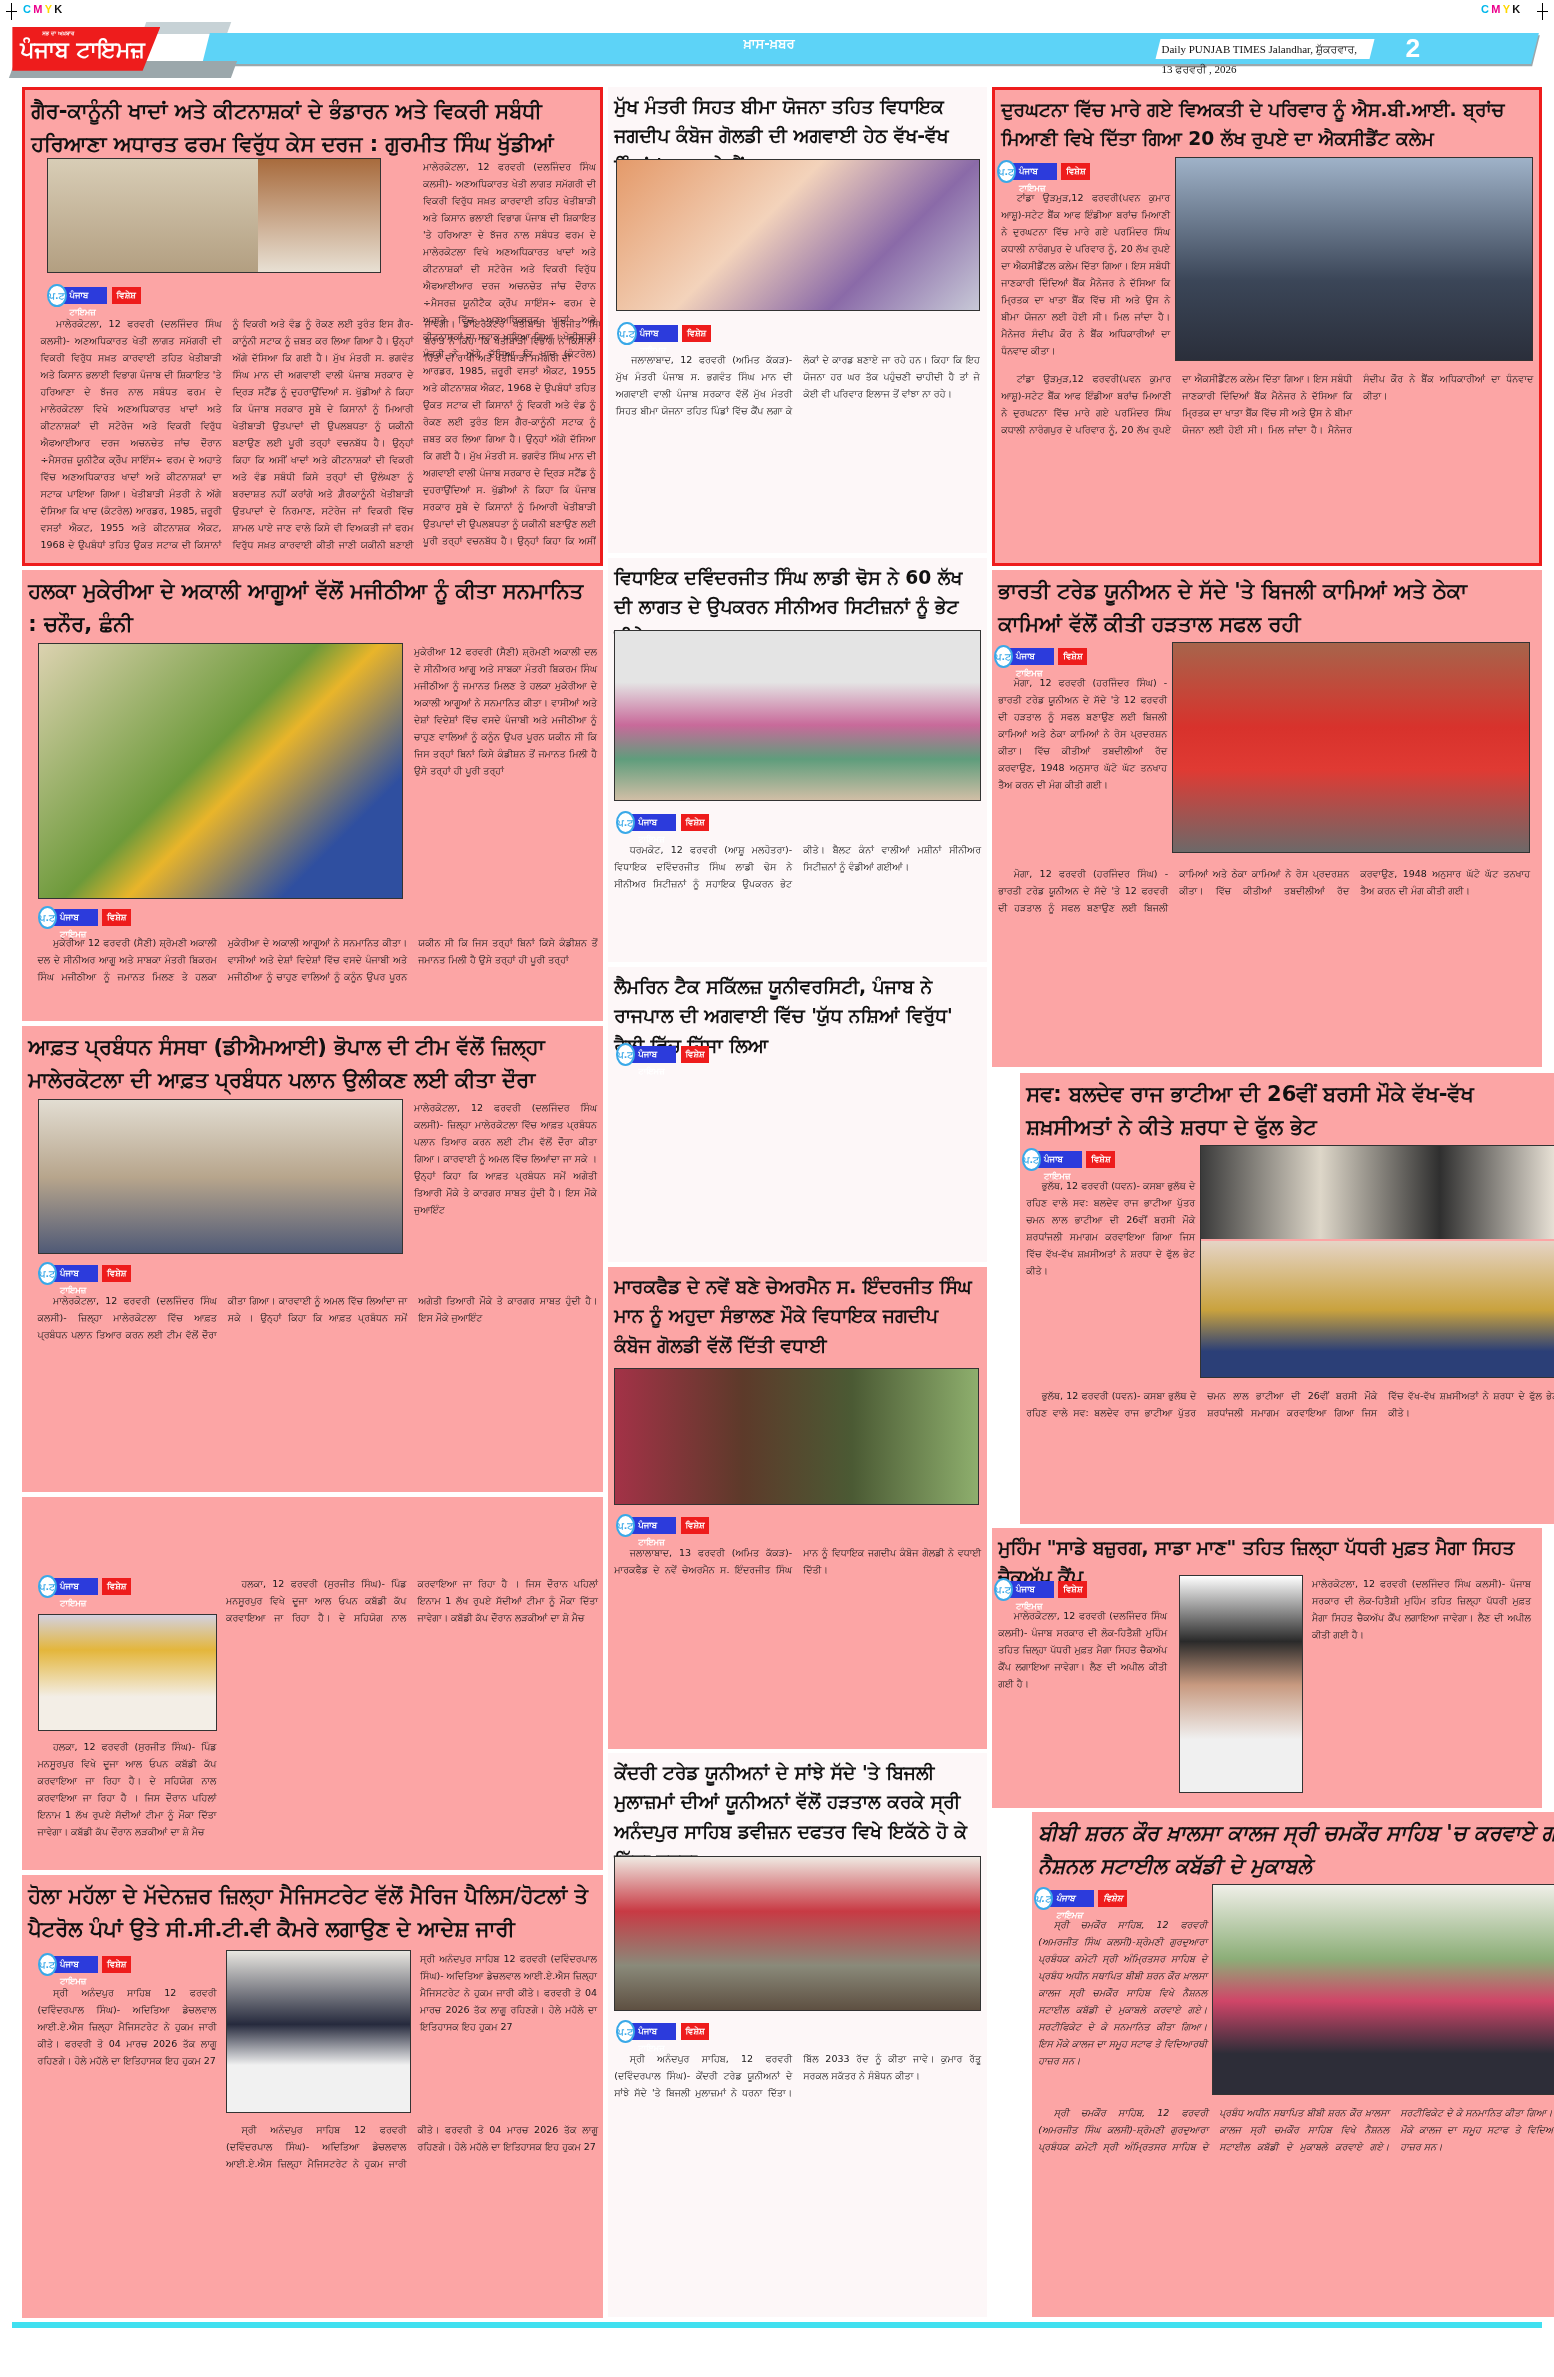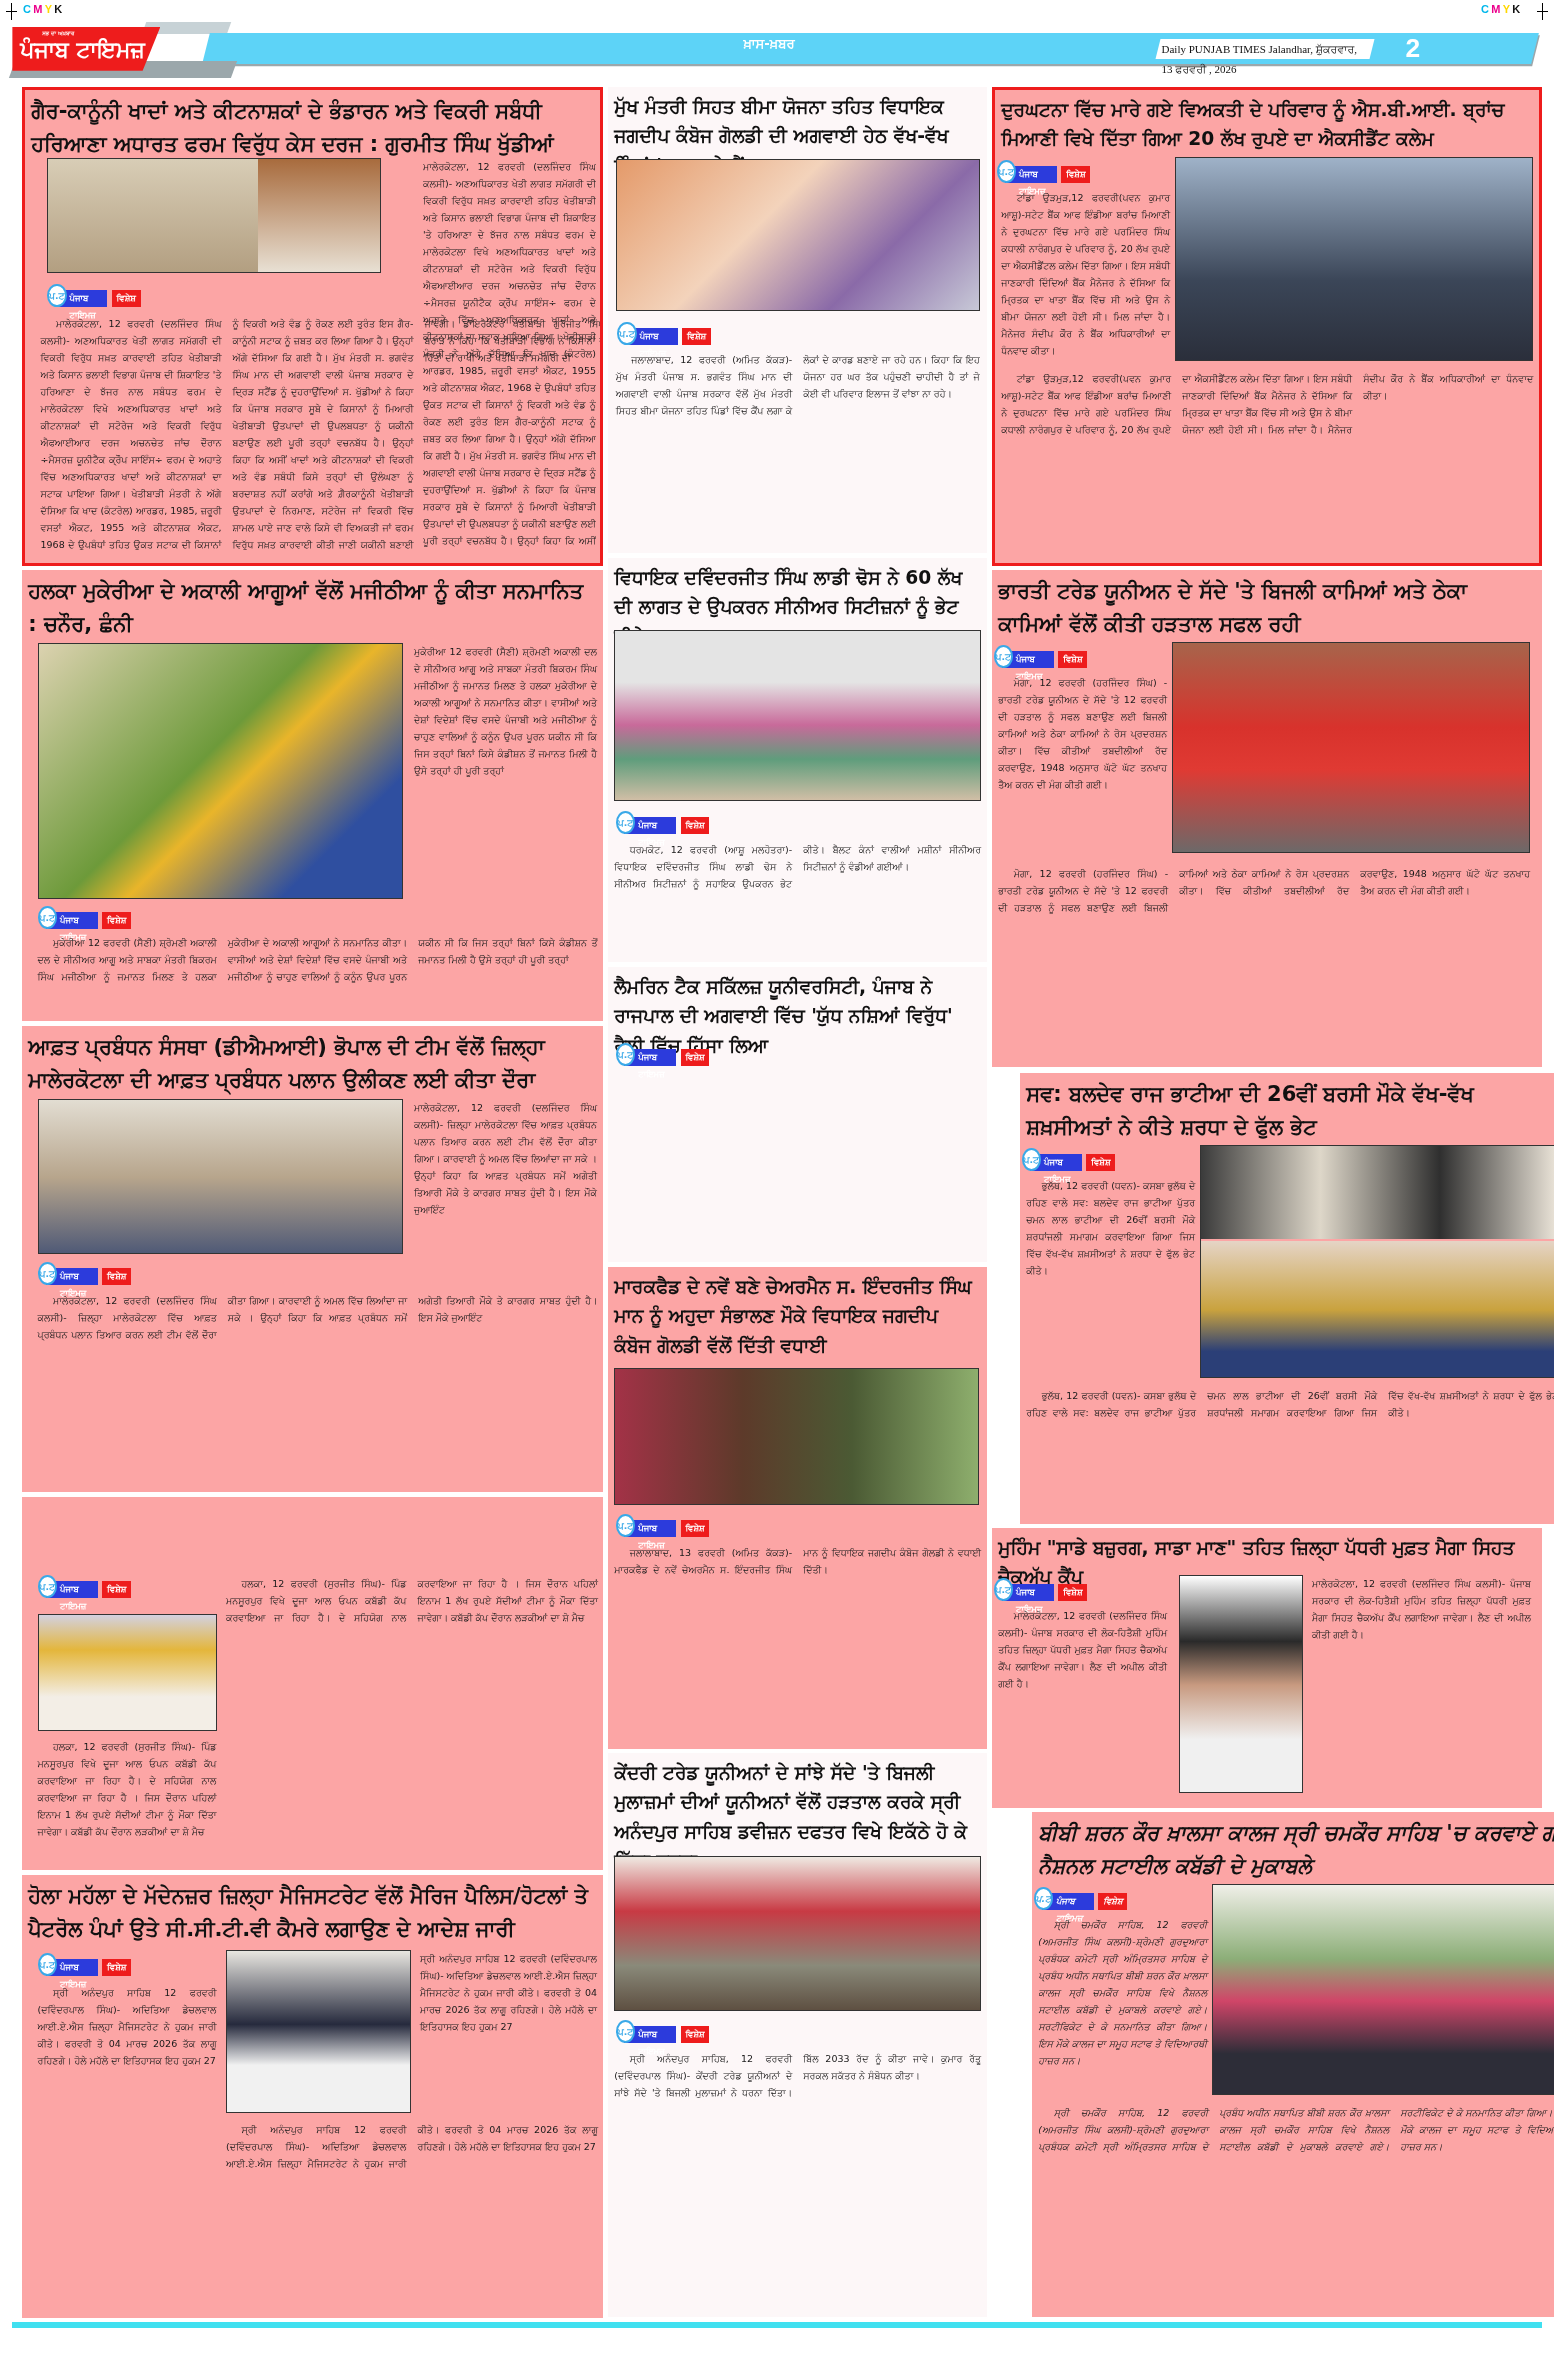--- a/index.html
+++ b/index.html
@@ -26,21 +26,21 @@
   .page-num { position: absolute; left: 1393px; top: 11px; font-size: 26.4px; font-weight: bold; color: #fff; font-family: "Liberation Sans", sans-serif; }
 
   
   .article { position: absolute; overflow: hidden; background: #fca5a5; }
   .article.pink { background: #fdf7f8; }
   .article.boxed { border: 3.1px solid #ee1c1c; }
   .headline { font-weight: bold; font-size: 21px; line-height: 33px; color: #111; padding: 4.7px 6.2px 3.1px; }
   .headline.small { font-size: 18.7px; line-height: 29.5px; }
   .photo { position: absolute; border: 1.6px solid #333; overflow: hidden; }
   .photo .ph-a, .photo .ph-b { position: absolute; }
-  .byline { position: absolute; display: flex; align-items: flex-end; height: 23px; }
+  .byline { position: absolute; display: flex; align-items: center; height: 23px; }
   .byline .logo-circle { width: 23px; height: 23px; border-radius: 50%; background: #fff; border: 2.3px solid #3aa9e8; color: #3aa9e8; font-size: 9.3px; font-weight: bold; display: flex; align-items: center; justify-content: center; position: relative; z-index: 2; }
   .byline .brand { background: #2c3bdc; color: #fff; font-size: 8.5px; font-weight: bold; height: 17px; line-height: 17px; padding: 0 7.8px 0 14px; margin-left: -11px; }
   .byline .tag { background: #ee1c1c; color: #fff; font-size: 8.5px; font-weight: bold; height: 17px; line-height: 17px; padding: 0 4.7px; margin-left: 4.7px; }
   .body-cols { position: absolute; column-gap: 11px; font-size: 9.5px; line-height: 17px; text-align: justify; color: #1a1a1a; }
   .body-cols p { text-indent: 15.5px; }
   .bottom-rule { position: absolute; left: 12.4px; top: 2322px; width: 1530px; height: 6.2px; background: #40e0f0; }
 </style>
 </head>
 <body>
 

